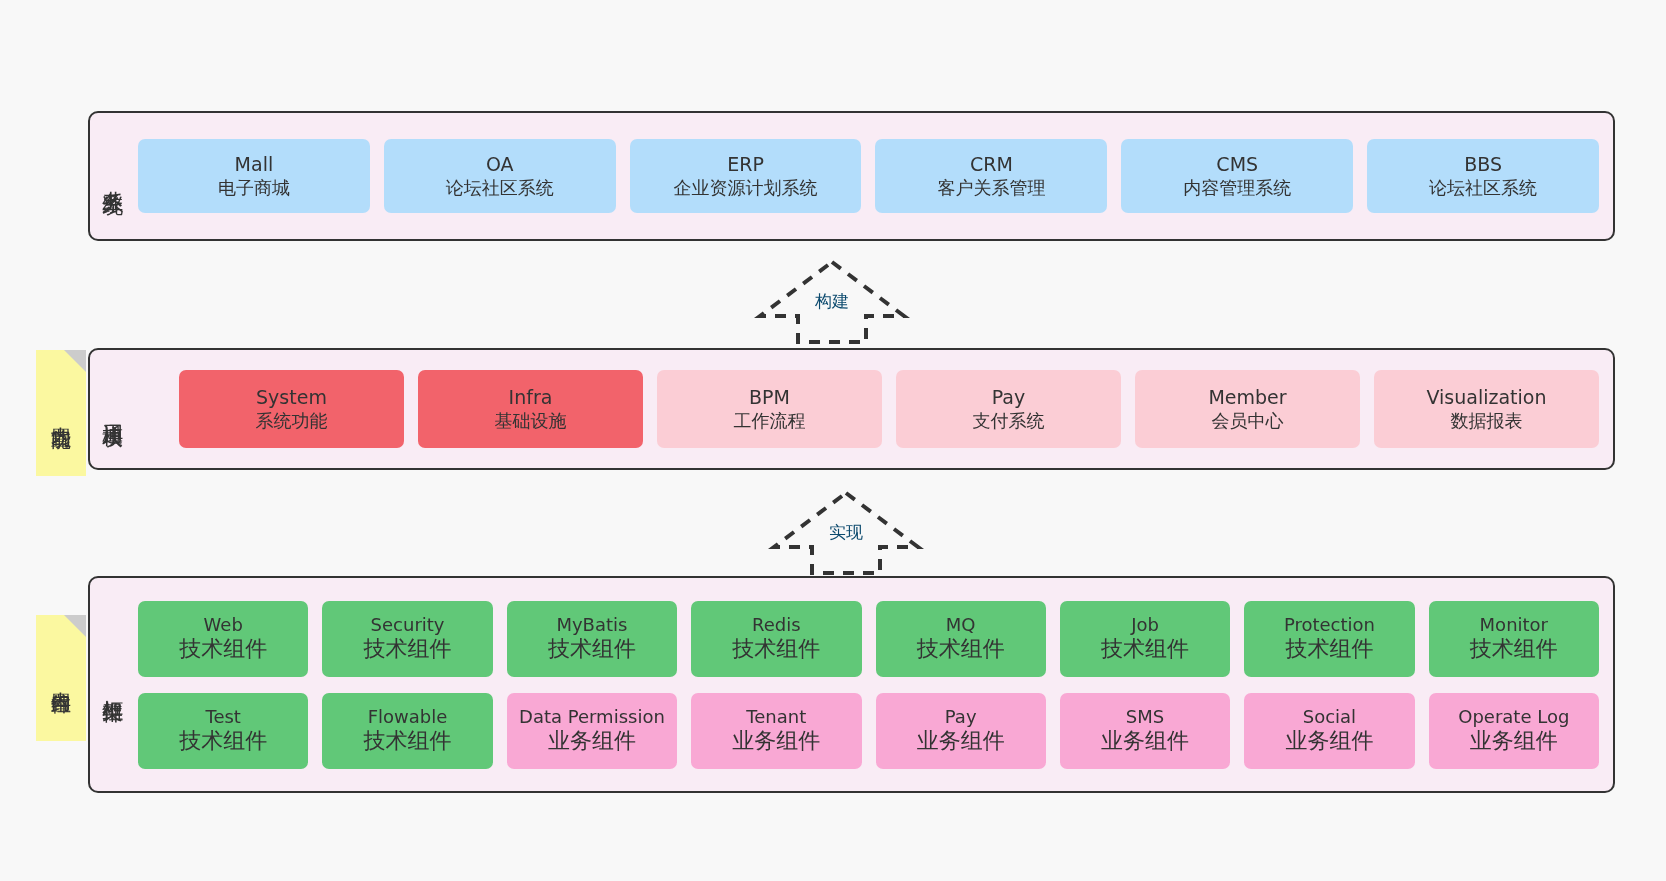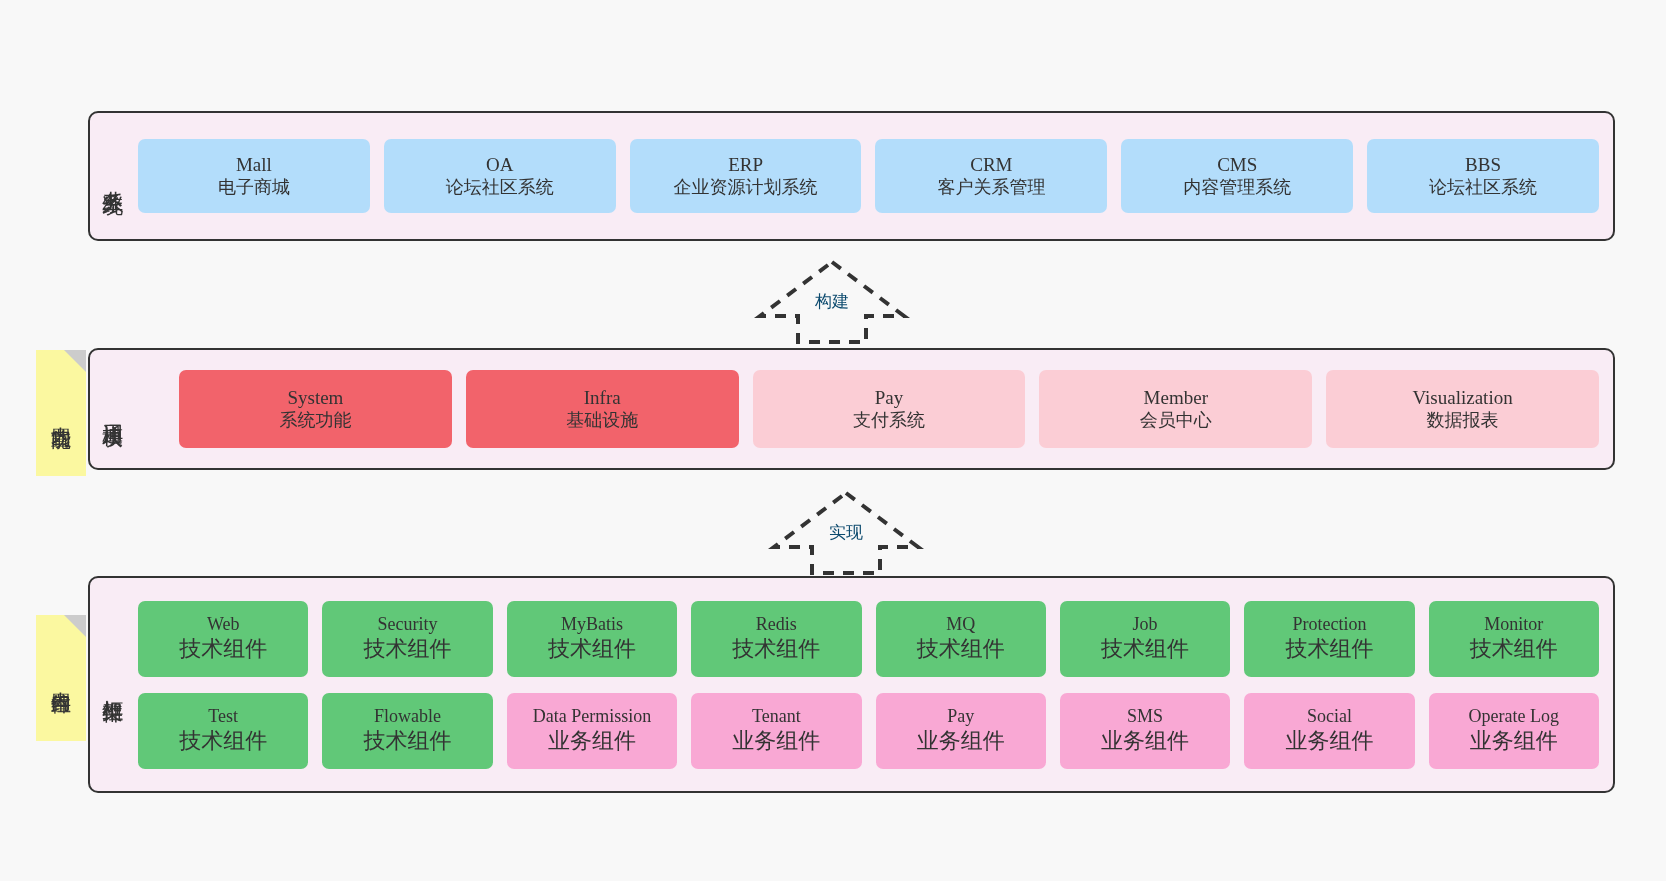--- a/index.html
+++ b/index.html
@@ -51,21 +51,20 @@
     white-space: nowrap;
     padding: 4px 0;
   }
   .layer-body {
     flex: 1 1 auto;
     display: flex;
     flex-direction: column;
     justify-content: center;
     gap: 16px;
     padding: 0 14px 0 4px;
-    font-family: Liberation Serif, serif;
   }
   .row {
     display: flex;
     flex-direction: row;
     gap: 14px;
   }
 
   
   .node {
     flex: 1 1 0;
@@ -208,20 +207,24 @@
       <div class="row">
         <div class="node c-red">
           <span class="t1">System</span>
           <span class="t2">系统功能</span>
         </div>
         <div class="node c-red">
           <span class="t1">Infra</span>
           <span class="t2">基础设施</span>
         </div>
         <div class="node c-pink">
+          <span class="t1">BPM</span>
+          <span class="t2">工作流程</span>
+        </div>
+        <div class="node c-pink">
           <span class="t1">Pay</span>
           <span class="t2">支付系统</span>
         </div>
         <div class="node c-pink">
           <span class="t1">Member</span>
           <span class="t2">会员中心</span>
         </div>
         <div class="node c-pink">
           <span class="t1">Visualization</span>
           <span class="t2">数据报表</span>

